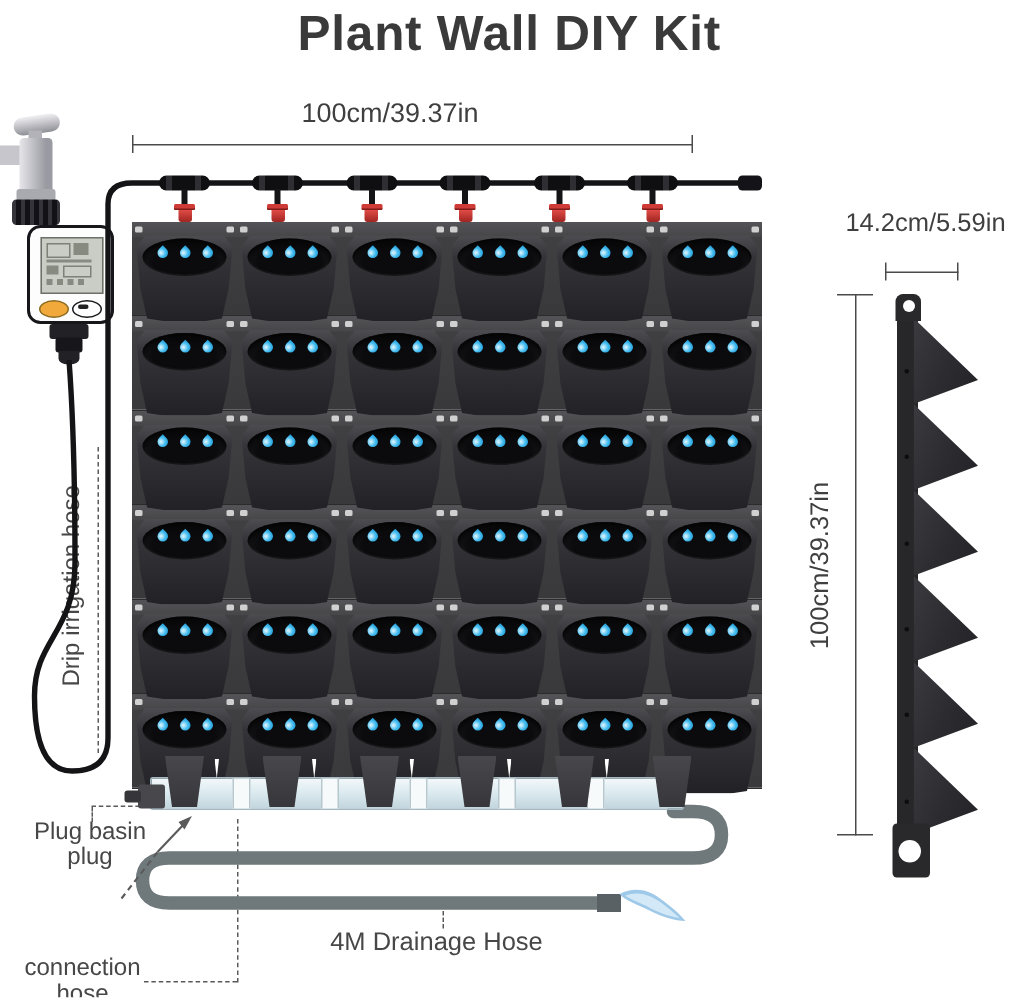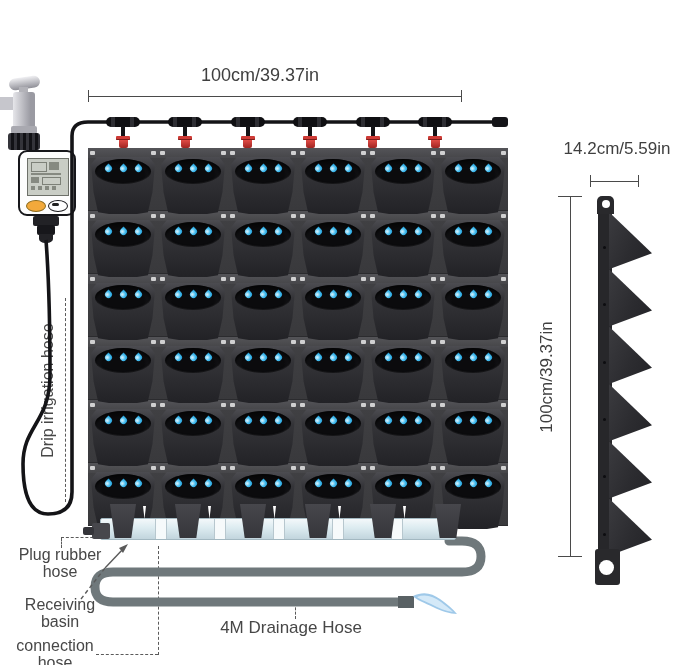--- a/index.html
+++ b/index.html
@@ -122,20 +122,21 @@
              L113 572 Q95 572 95 587 Q95 602 113 602 L402 602" fill="none" stroke="#6f787b" stroke-width="9" stroke-linecap="round"></path>
 
     <path d="M398 602 L414 602" fill="none" stroke="#596164" stroke-width="12"></path>
 
     <path d="M413 596 C423 591 432 593 440 599 C447 604 453 609 457 614
              C450 614 441 611 433 607 C425 603 416 600 413 596 Z" fill="#9fc9e9"></path>
     <path d="M417 597 C425 594 433 596 441 602 C445 605 450 609 453 612
              C446 611 438 608 431 604 C425 601 419 599 417 597 Z" fill="#ddeefa" opacity=".85"></path>
   </svg>
 
+  <div class="title">Plant Wall DIY Kit</div>
 
   <div class="dim-text-top">100cm/39.37in</div>
   <div class="dim-line-h"></div>
   <div class="dim-tick" style="left:88px;"></div>
   <div class="dim-tick" style="left:461px;"></div>
 
   <div>
     <div class="faucet-arm"></div>
     <div class="faucet-handle"></div>
     <div class="faucet-stem"></div>
@@ -672,22 +673,21 @@
   <div class="dim-text-side">14.2cm/5.59in</div>
   <div class="bracket-h"></div>
   <div class="bracket-tick" style="left:590px;"></div>
   <div class="bracket-tick" style="left:638px;"></div>
   <div class="vdim-line"></div>
   <div class="vdim-cap" style="top:196px;"></div>
   <div class="vdim-cap" style="top:556px;"></div>
   <div class="side-dim-label rot">100cm/39.37in</div>
 
   <div class="callout rot" style="left:-33px;top:382px;width:162px;">Drip irrigation hose</div>
-  <div class="callout" style="left:12px;top:546px;width:96px;">Plug rubber hose</div>
-  <div class="callout" style="left:16px;top:596px;width:88px;">Receiving basin</div>
+  <div class="callout" style="left:12px;top:546px;width:96px;">Plug basin plug</div>
   <div class="callout" style="left:10px;top:637px;width:90px;">connection hose</div>
   <div class="callout" style="left:206px;top:619px;width:170px;font-size:17px;">4M Drainage Hose</div>
 
   <div class="dash-v" style="left:65px;top:298px;height:204px;"></div>
   <div class="dash-v" style="left:61px;top:538px;height:10px;"></div>
   <div class="dash-h" style="left:61px;top:537px;width:42px;"></div>
   <div class="dash-h" style="left:96px;top:654px;width:62px;"></div>
   <div class="dash-v" style="left:158px;top:546px;height:109px;"></div>
   <div class="dash-v" style="left:295px;top:603px;height:16px;"></div>
   <svg class="ptr-svg" width="679" height="665">

